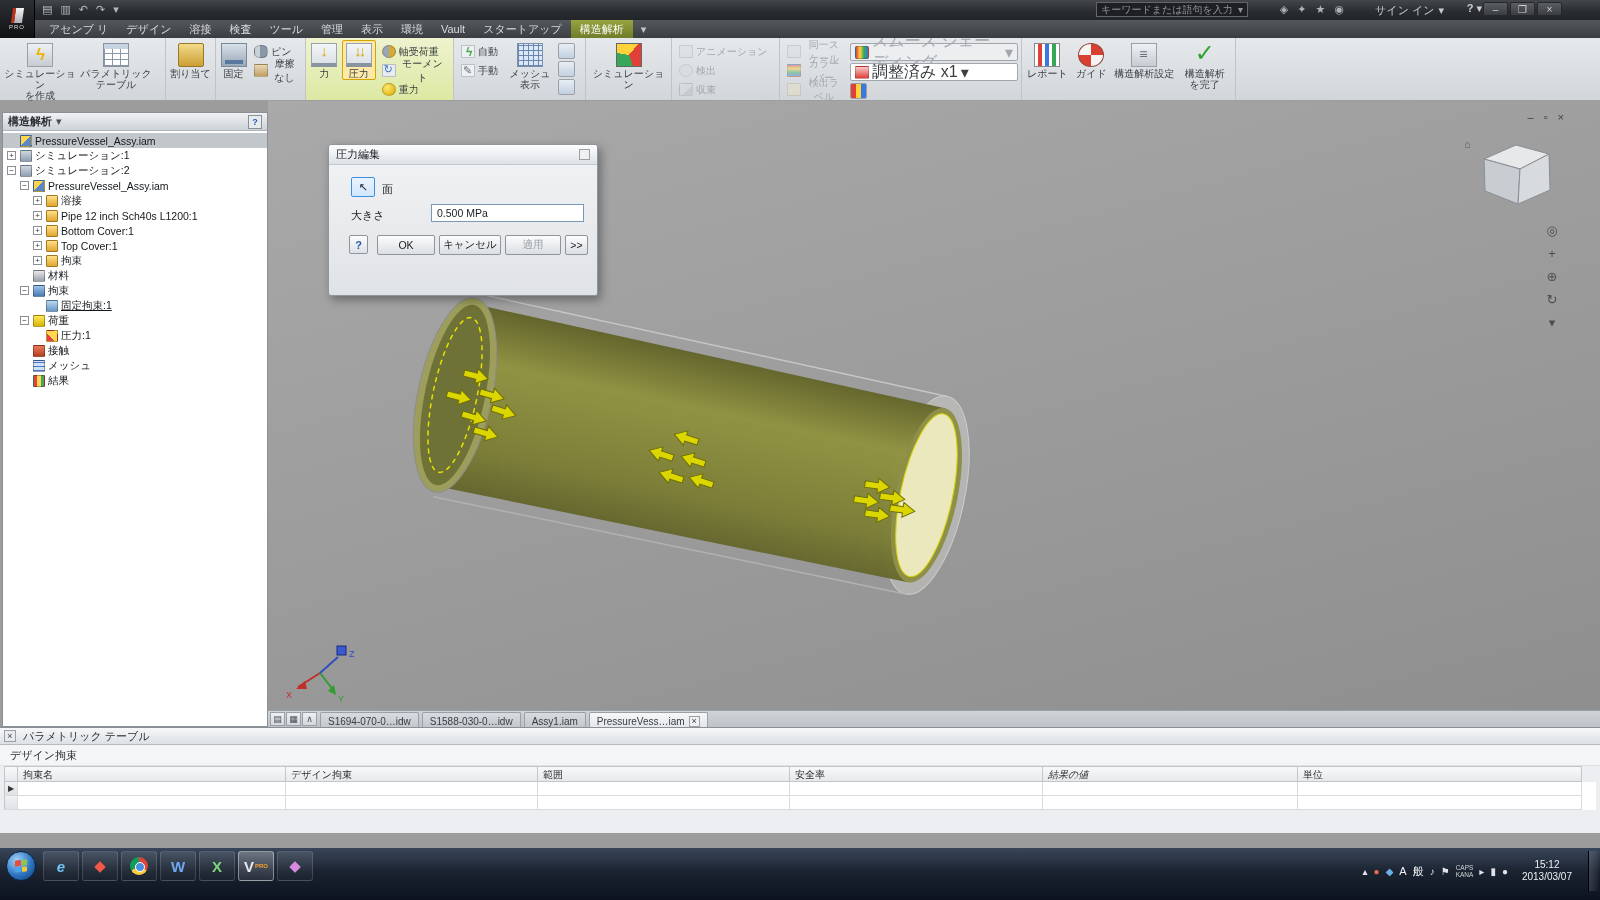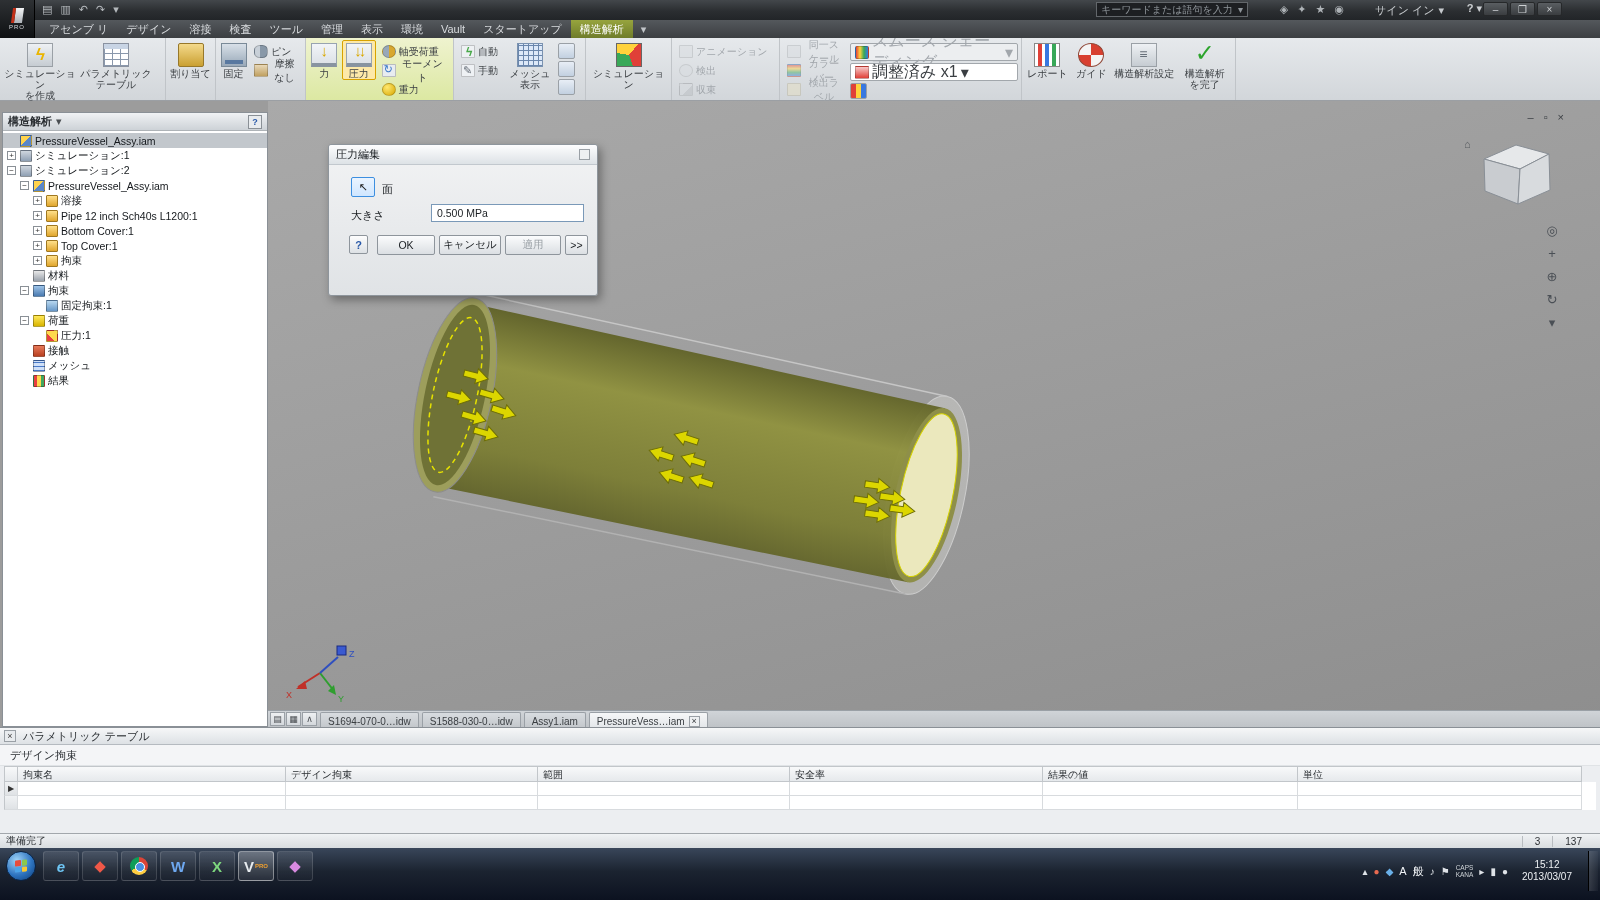--- a/index.html
+++ b/index.html
@@ -436,21 +436,21 @@
         <div class="trow" style="padding-left: 17px;">
           <span class="tbox empty"></span>
           <span class="ticon ti-material"></span>
           <span>材料</span>
         </div>
         <div class="trow" style="padding-left: 17px;">
           <span class="tbox">−</span>
           <span class="ticon ti-constraint"></span>
           <span>拘束</span>
         </div>
-        <div class="trow" style="padding-left: 30px;">
+        <div class="trow" style="padding-left: 30px; text-decoration: underline;">
           <span class="tbox empty"></span>
           <span class="ticon ti-fixedc"></span>
           <span>固定拘束:1</span>
         </div>
         <div class="trow" style="padding-left: 17px;">
           <span class="tbox">−</span>
           <span class="ticon ti-load"></span>
           <span>荷重</span>
         </div>
         <div class="trow" style="padding-left: 30px;">
@@ -593,21 +593,21 @@
       <span>パラメトリック テーブル</span>
     </div>
     <div class="psec">デザイン拘束</div>
     <div class="ptable">
       <div class="phead">
           <div class="pcell psel"></div>
           <div class="pcell" style="width: 268px;">拘束名</div>
           <div class="pcell" style="width: 252px;">デザイン拘束</div>
           <div class="pcell" style="width: 252px; font-family: Liberation Serif, serif;">範囲</div>
           <div class="pcell" style="width: 253px;">安全率</div>
-          <div class="pcell" style="width: 255px;">結果の値</div>
+          <div class="pcell" style="width: 255px; font-style: italic;">結果の値</div>
           <div class="pcell" style="width: 284px;">単位</div>
         </div>
       <div>
           <div class="prow">
             <div class="pcell psel">▶</div>
             <div class="pcell" style="width: 268px;"></div>
             <div class="pcell" style="width: 252px;"></div>
             <div class="pcell" style="width: 252px;"></div>
             <div class="pcell" style="width: 253px;"></div>
             <div class="pcell" style="width: 255px;"></div>
@@ -619,27 +619,20 @@
             <div class="pcell" style="width: 252px;"></div>
             <div class="pcell" style="width: 252px;"></div>
             <div class="pcell" style="width: 253px;"></div>
             <div class="pcell" style="width: 255px;"></div>
             <div class="pcell" style="width: 284px;"></div>
           </div>
         </div>
     </div>
   </div>
 
-  <div class="statusbar">
-    <span>準備完了</span>
-    <span class="stat-right">
-      <span class="stat-cell">3</span>
-      <span class="stat-cell">137</span>
-    </span>
-  </div>
 
   <div class="taskbar">
     <div class="start">
       <div class="flag">
         <i style="background:#e84c3c"></i>
           <i style="background:#8cc84b"></i>
           <i style="background:#4ba3e8"></i>
           <i style="background:#f8c832"></i>
       </div>
     </div>

